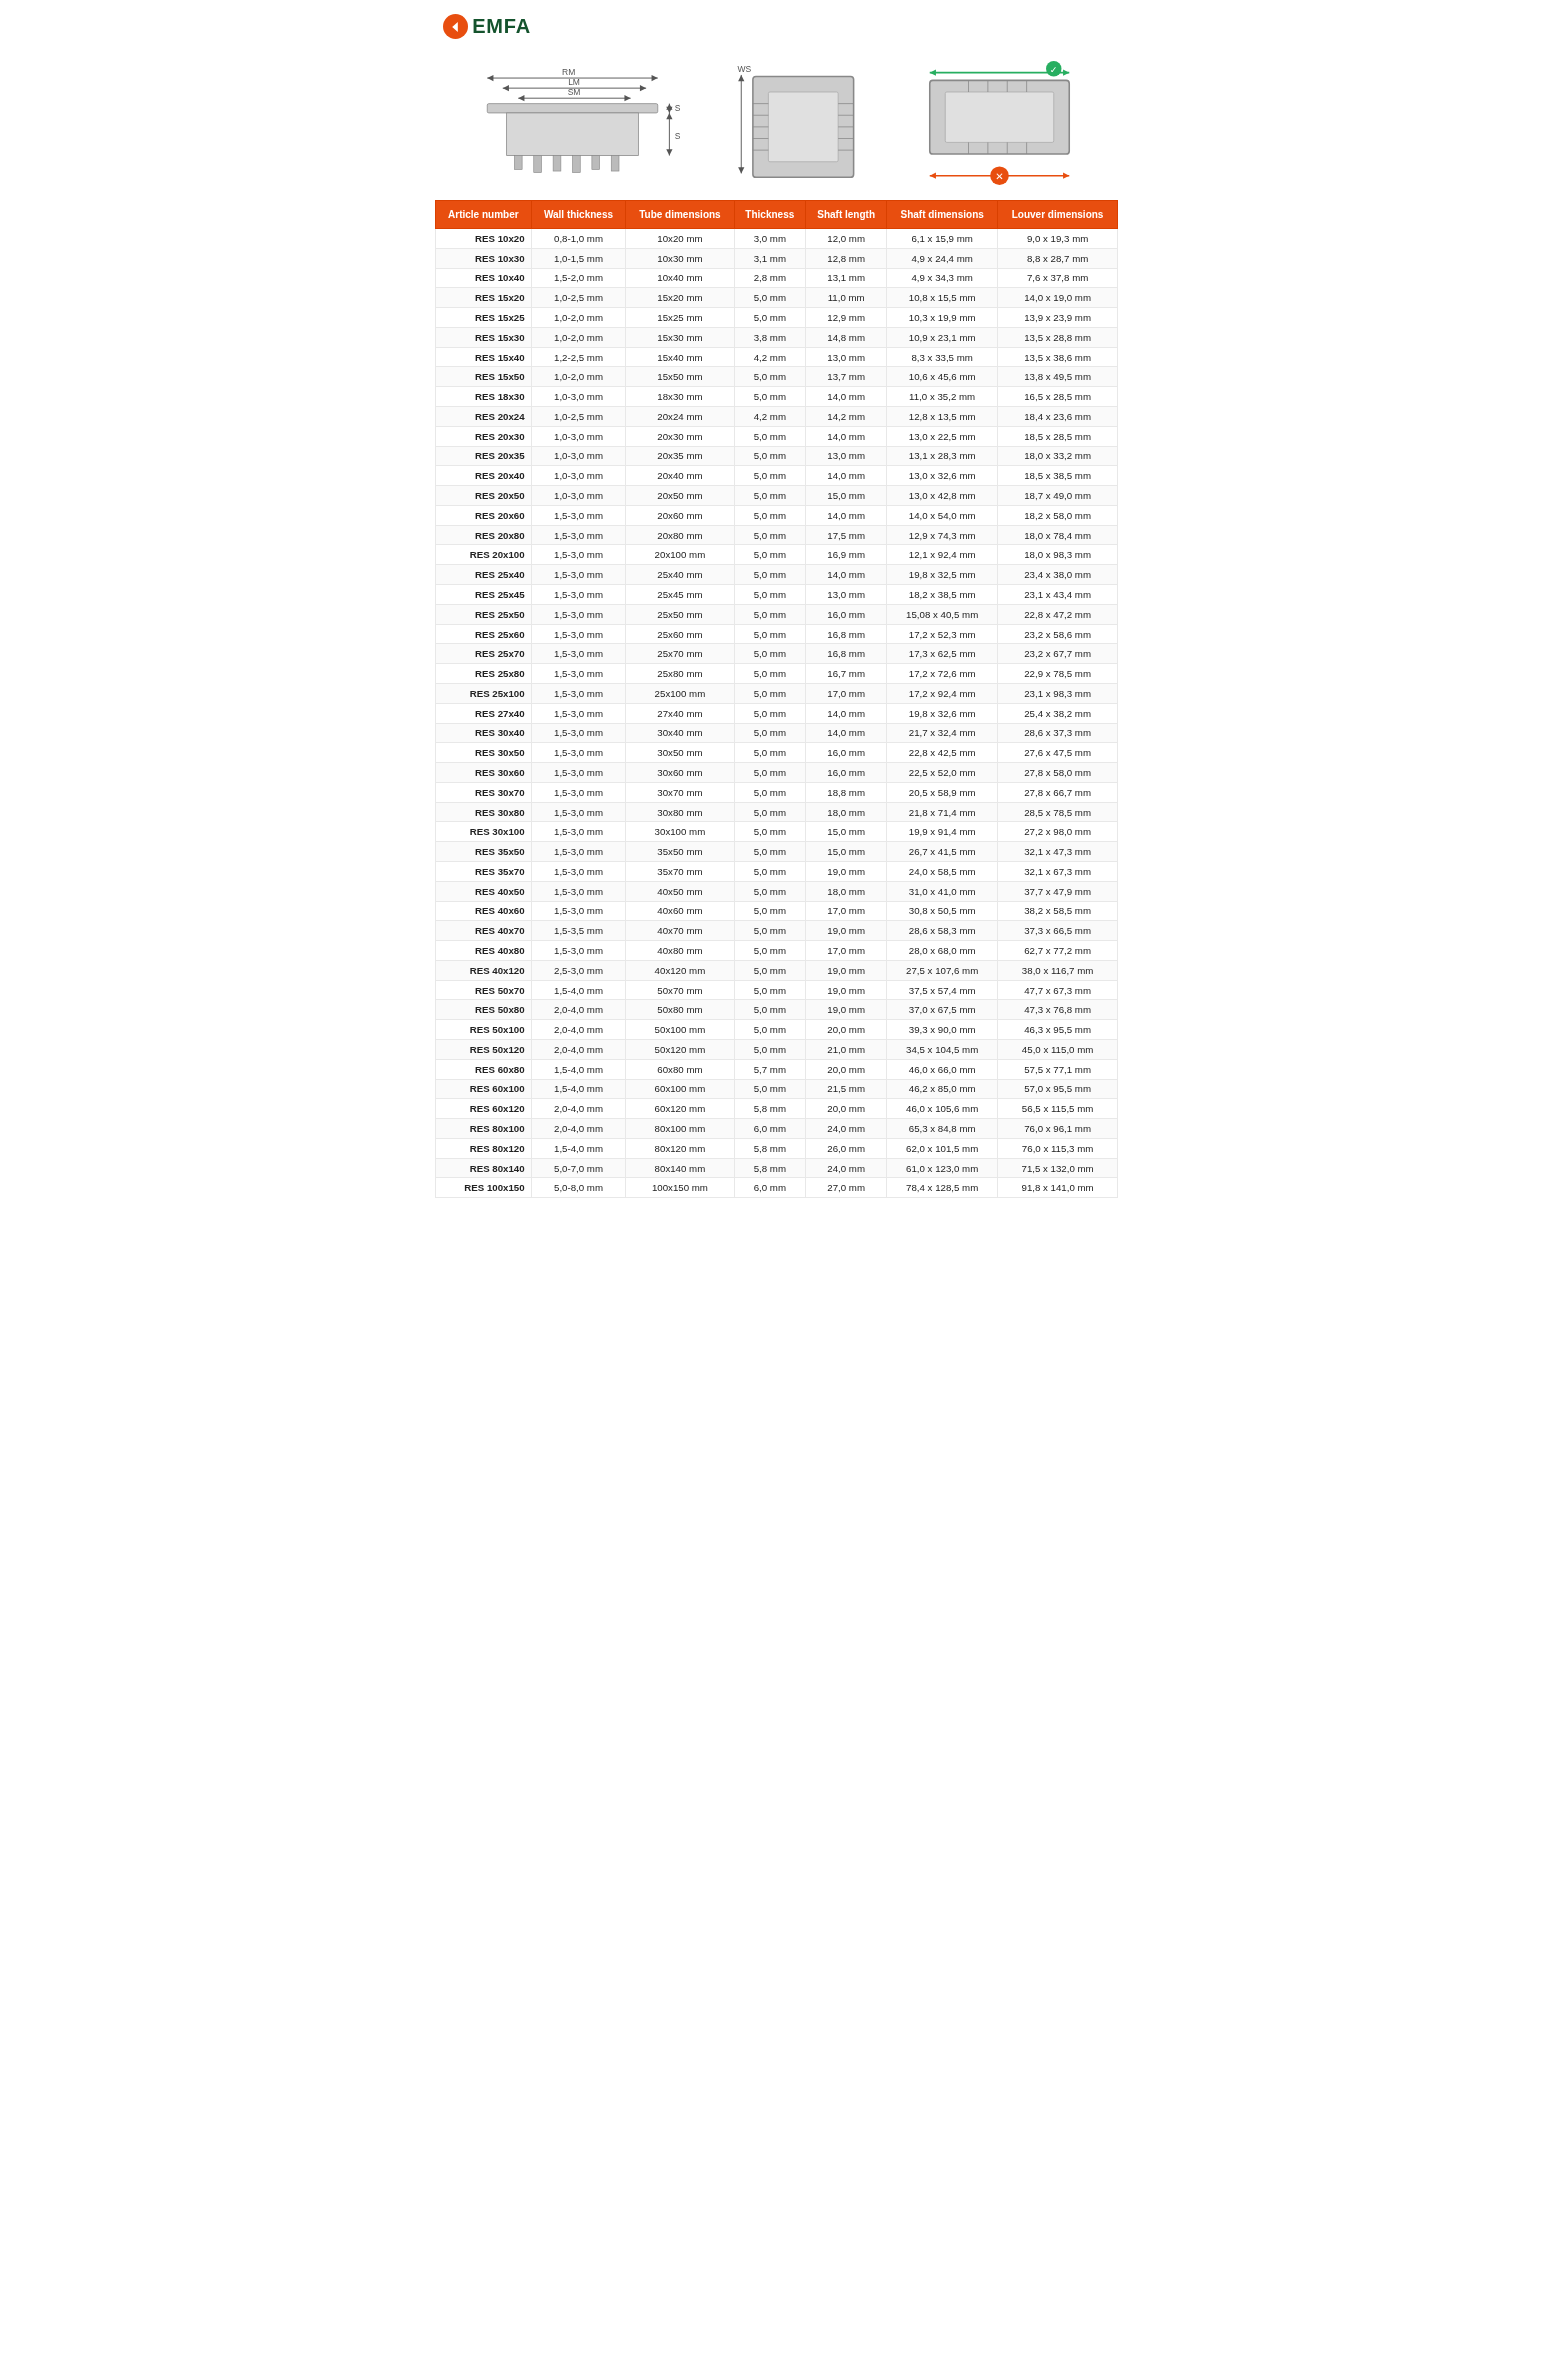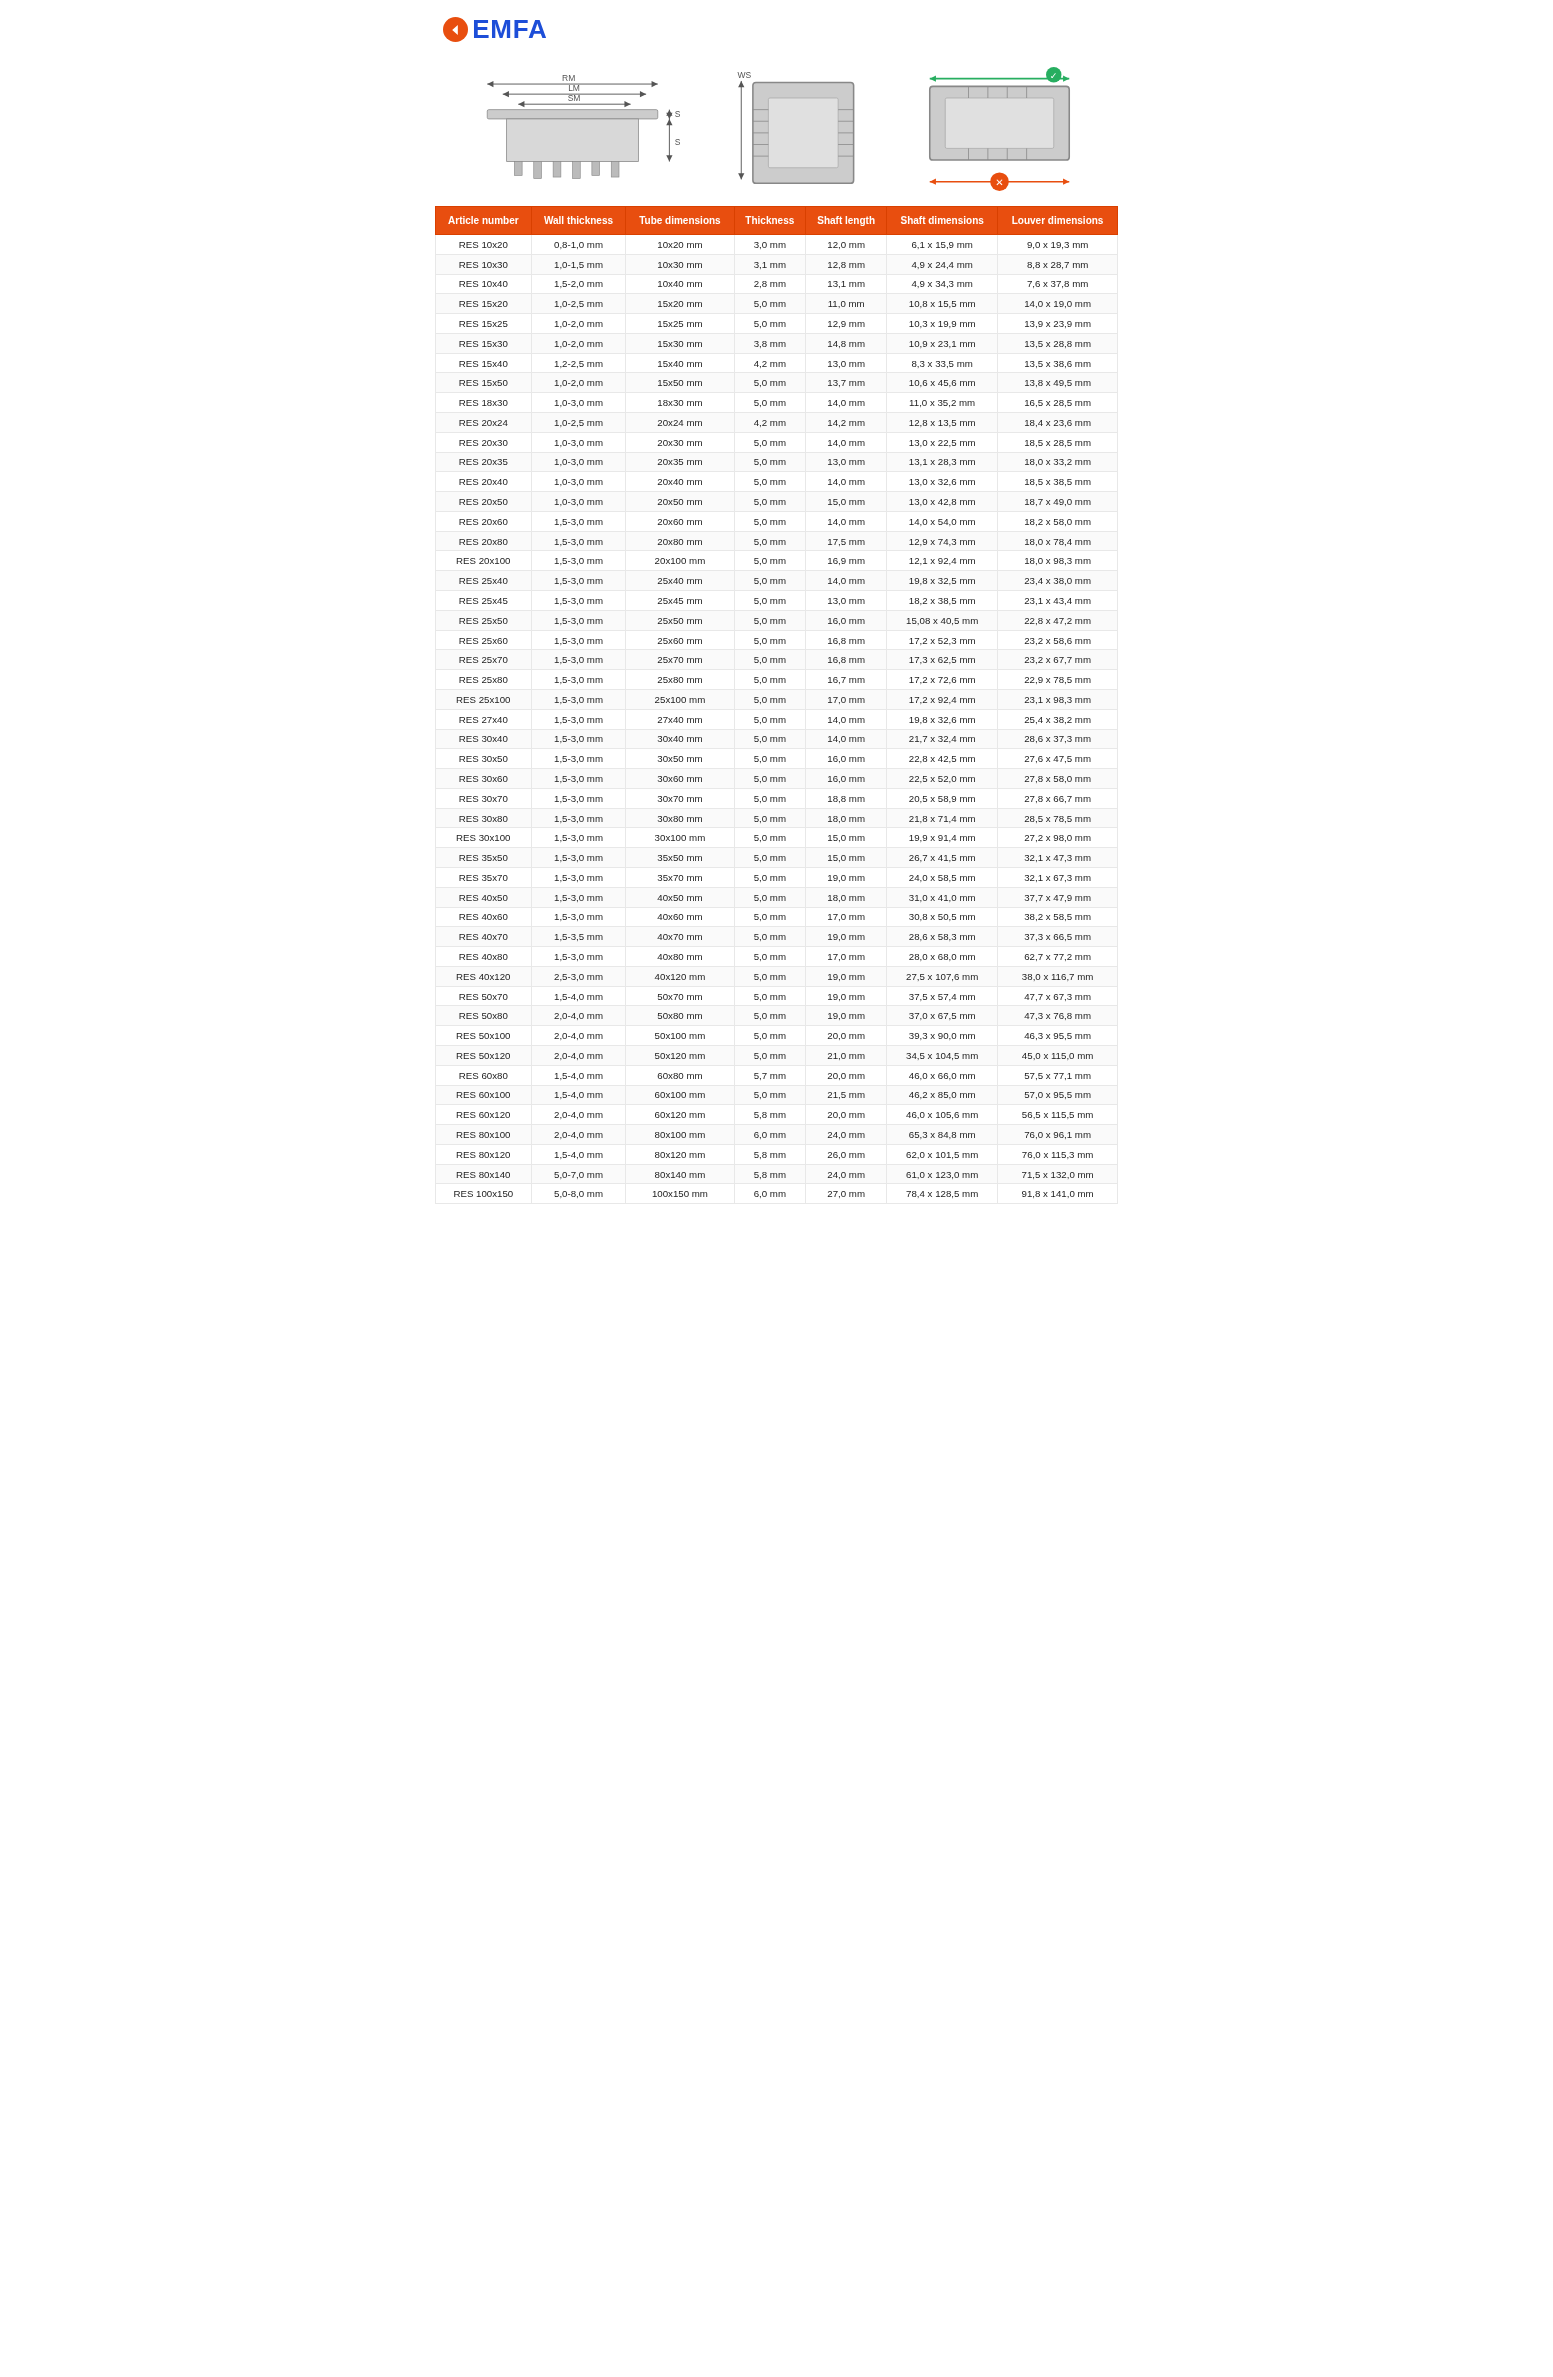--- a/index.html
+++ b/index.html
@@ -21,23 +21,23 @@
       gap: 4.7px;
     }
     .logo-circle {
       width: 25px; height: 25px;
       background: #e84e0f;
       border-radius: 50%;
       display: flex; align-items: center; justify-content: center;
     }
     .logo-circle svg { width: 14px; height: 14px; }
     .logo-text {
-      font-size: 26px;
+      font-size: 20px;
       font-weight: 900;
-      color: #1d4ed8;
+      color: #14532d;
       letter-spacing: 0.8px;
     }
     .diagrams-row {
       display: flex;
       justify-content: space-around;
       align-items: flex-end;
       padding: 14px 23px 7.8px 23px;
       gap: 7.8px;
     }
     .diagram-box {
@@ -72,22 +72,22 @@
     tbody tr:nth-child(even) {
       background: #fafafa;
     }
     tbody td {
       padding: 3.9px 6.2px;
       text-align: center;
       font-size: 9.7px;
       border: 0.8px solid #e8e8e8;
     }
     tbody td:first-child {
-      text-align: center;
-      font-weight: 400;
+      text-align: right;
+      font-weight: 700;
     }
     .highlighted-row td {
       border: 1.6px solid #e84e0f;
     }
     .highlighted-row td:first-child {
       border-left: 1.6px solid #e84e0f;
     }
     
     .diag-svg {
       display: block;

